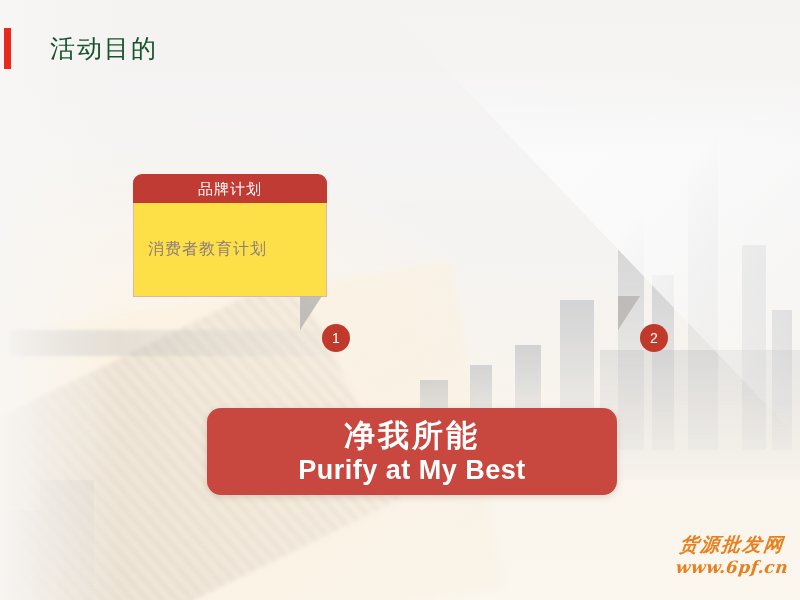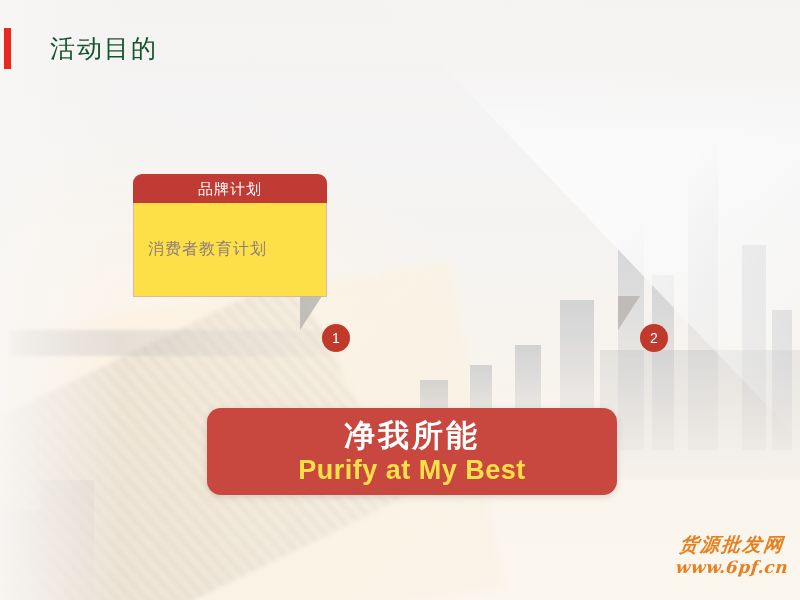--- a/index.html
+++ b/index.html
@@ -184,21 +184,21 @@
     margin-left: 10px;
   }
   .banner-cn {
     color: #ffffff;
     font-size: 31px;
     font-weight: bold;
     line-height: 36px;
     letter-spacing: 3px;
   }
   .banner-en {
-    color: #fde047;
+    color: #ffffff;
     font-size: 27px;
     font-weight: bold;
     line-height: 32px;
     letter-spacing: 0.5px;
   }
 
   
   .watermark {
     position: absolute;
     right: 12px; bottom: 22px;

